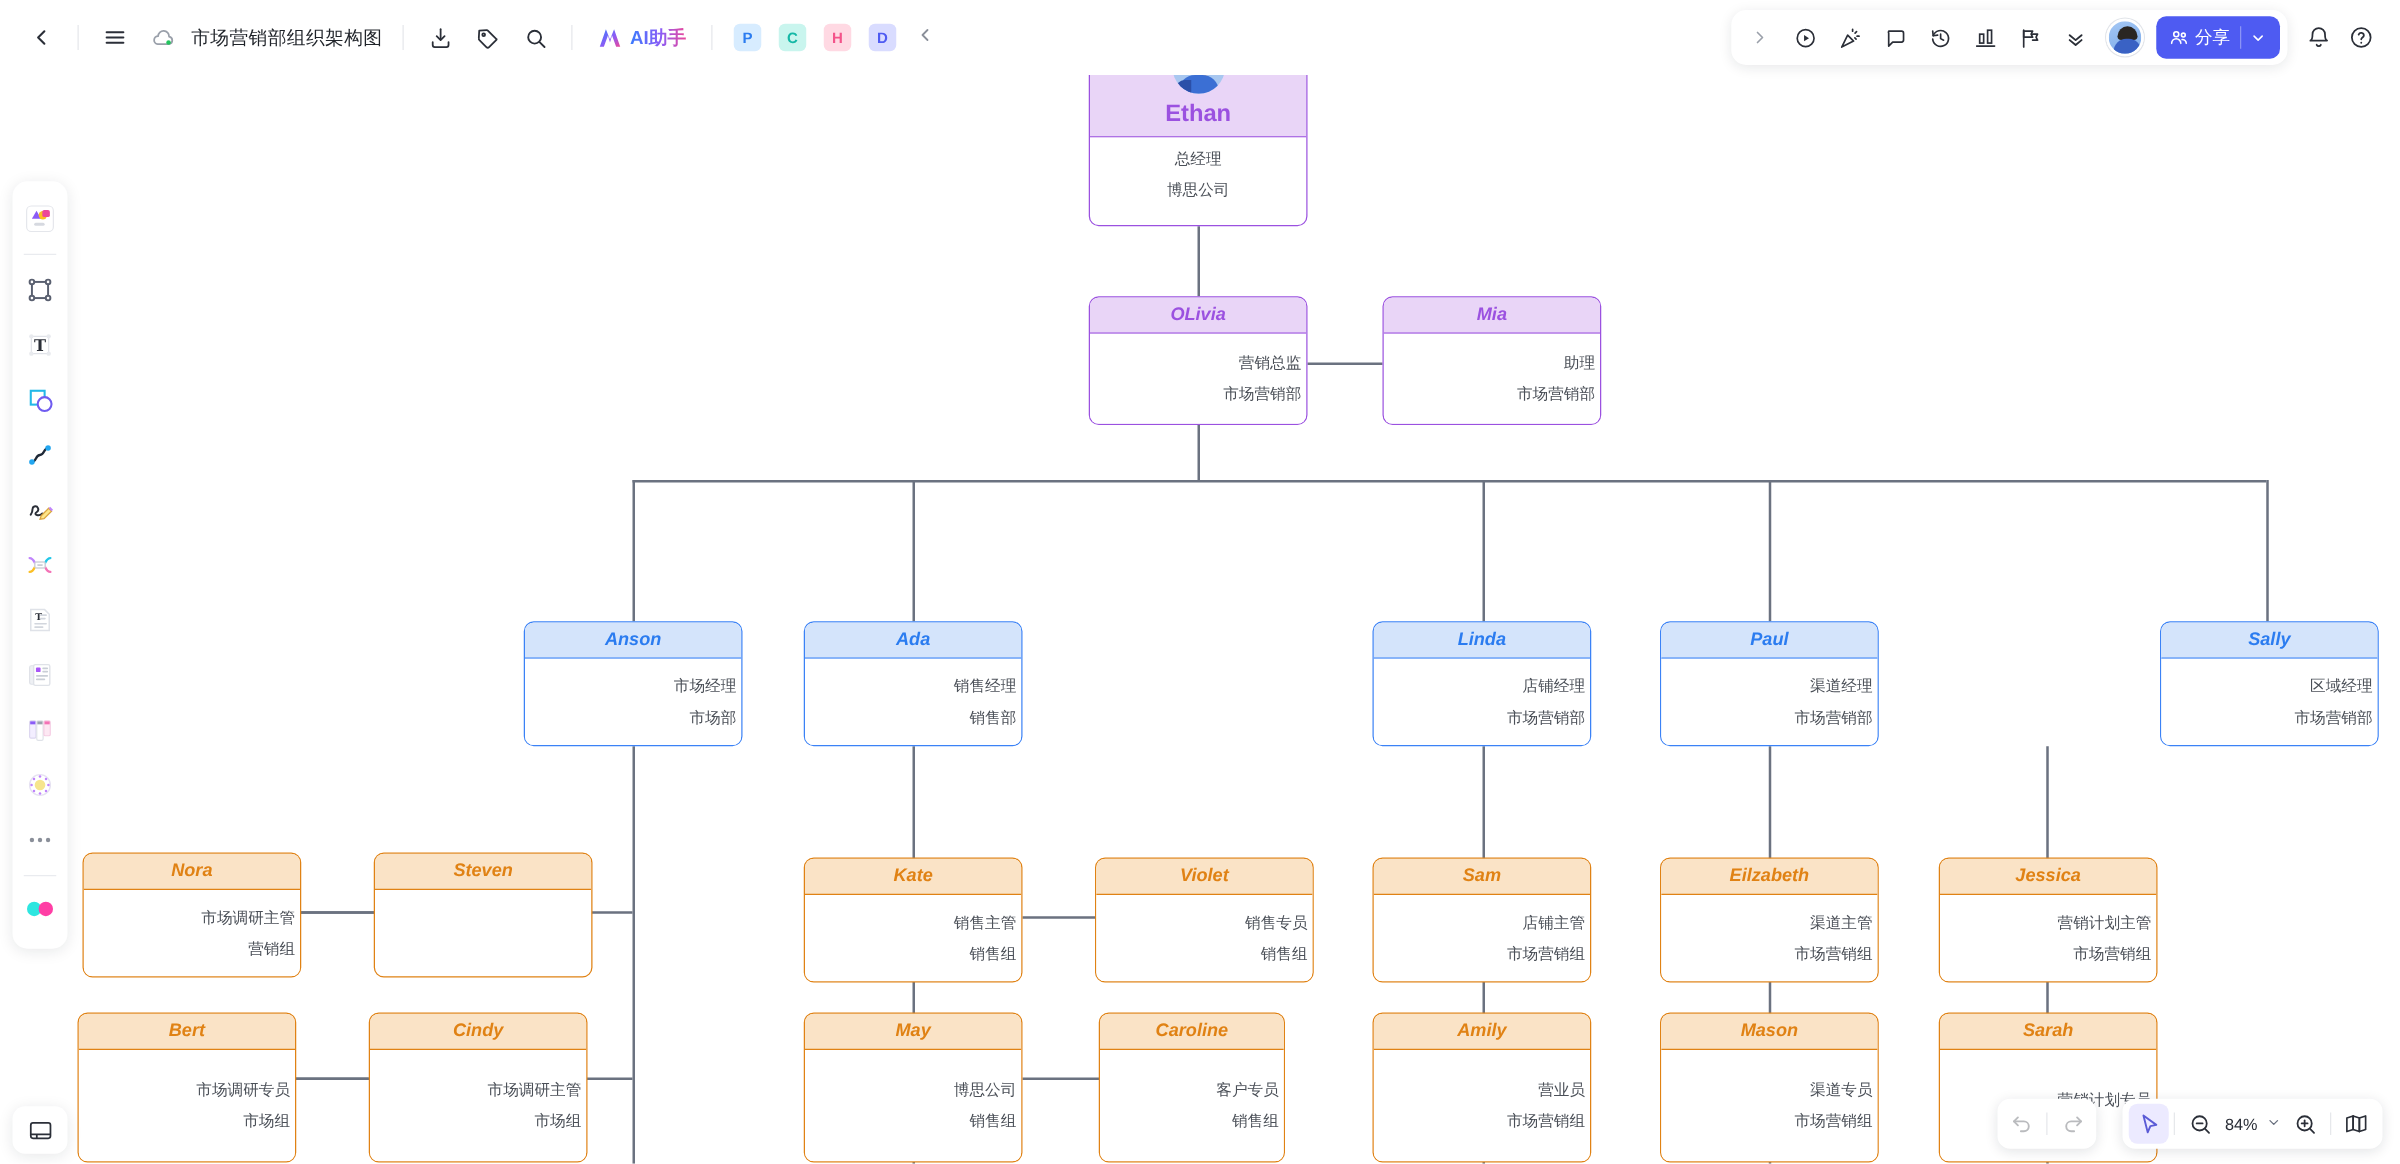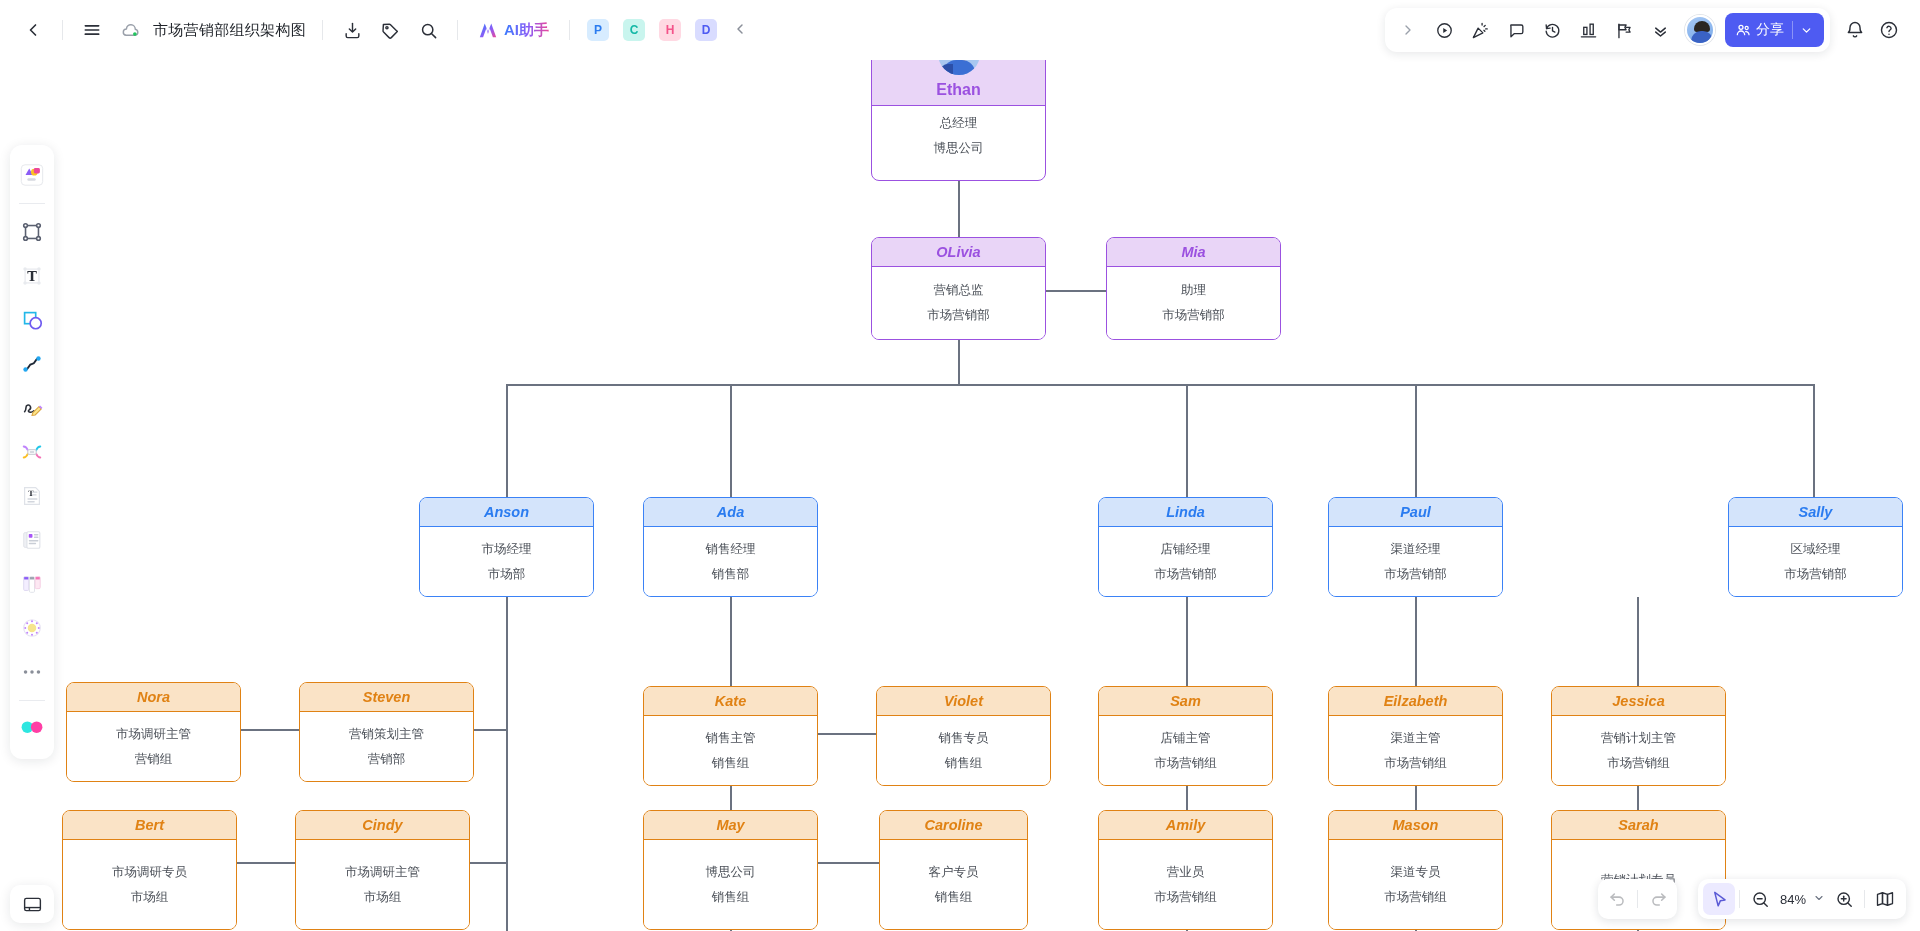--- a/index.html
+++ b/index.html
@@ -113,21 +113,21 @@
     position:absolute; border-radius:8px; background:#fff;
     border:1.6px solid #000; overflow:hidden;
     display:flex; flex-direction:column; cursor:pointer;
   }
   .node .hd {
     text-align:center; font-size:14.5px; font-weight:bold;
     padding:6px 4px; border-bottom:1.6px solid #000;font-style:italic;
   }
   .node .bd {
     flex:1; display:flex; flex-direction:column;
-    align-items:center; justify-content:center; gap:8px;
+    align-items:flex-end; justify-content:center; gap:8px;
     padding:8px 4px; background:#fff;
   }
   .node .bd span { font-size:12.5px; color:#4b5058; }
 
   
   .n-purple { border-color:#9b51e0; }
   .n-purple .hd { background:#e9d5f7; color:#9b51e0; border-bottom-color:#9b51e0; }
   
   .n-blue { border-color:#3b82f6; }
   .n-blue .hd { background:#d4e4fb; color:#2b7cf0; border-bottom-color:#3b82f6; }
@@ -143,21 +143,21 @@
     padding-top:10px; padding-bottom:6px;
   }
   .root-av {
     width:42px; height:42px; border-radius:50%;
     background:#a8c7f0; position:relative; overflow:hidden;
   }
   .root-av .hair { position:absolute; left:11px; top:6px; width:20px; height:13px; background:#17151a; border-radius:10px 10px 4px 4px; }
   .root-av .face { position:absolute; left:16px; top:12px; width:13px; height:18px; background:#f2d3b8; border-radius:6px; }
   .root-av .body { position:absolute; left:5px; bottom:0; width:32px; height:15px; background:#3b6fd4; border-radius:13px 13px 0 0; }
   .root-av .shoulderL { position:absolute; left:2px; bottom:0; width:13px; height:11px; background:#2b4fa8; border-radius:8px 0 0 0; }
-  .root-name { font-size:16px; font-weight:bold; color:#9b51e0; margin-top:6px; }
+  .root-name { font-size:19px; font-weight:bold; color:#9b51e0; margin-top:6px; }
   .root-bd { display:flex; flex-direction:column; align-items:center; justify-content:center; gap:8px; padding:9px 4px 10px; background:#fff; }
   .root-bd span { font-size:12.5px; color:#4b5058; }
 
   
   .undo-card {
     position:absolute; right:243px; bottom:12px; height:40px;
     background:#fff; border-radius:10px;
     box-shadow:0 2px 10px rgba(20,25,40,.12);
     display:flex; align-items:center; z-index:40; padding:0 3px;
   }
@@ -286,24 +286,20 @@
     <div class="node n-orange" style="left:66px; top:682px; width:175px; height:100px;">
       <div class="hd">Nora</div>
       <div class="bd">
         <span>市场调研主管</span>
         <span>营销组</span>
       </div>
     </div>
 
     <div class="node n-orange" style="left:299px; top:682px; width:175px; height:100px;">
       <div class="hd">Steven</div>
-      <div class="bd">
-        <span>营销策划主管</span>
-        <span>营销部</span>
-      </div>
     </div>
 
     <div class="node n-orange" style="left:643px; top:686px; width:175px; height:100px;">
       <div class="hd">Kate</div>
       <div class="bd">
         <span>销售主管</span>
         <span>销售组</span>
       </div>
     </div>
 

